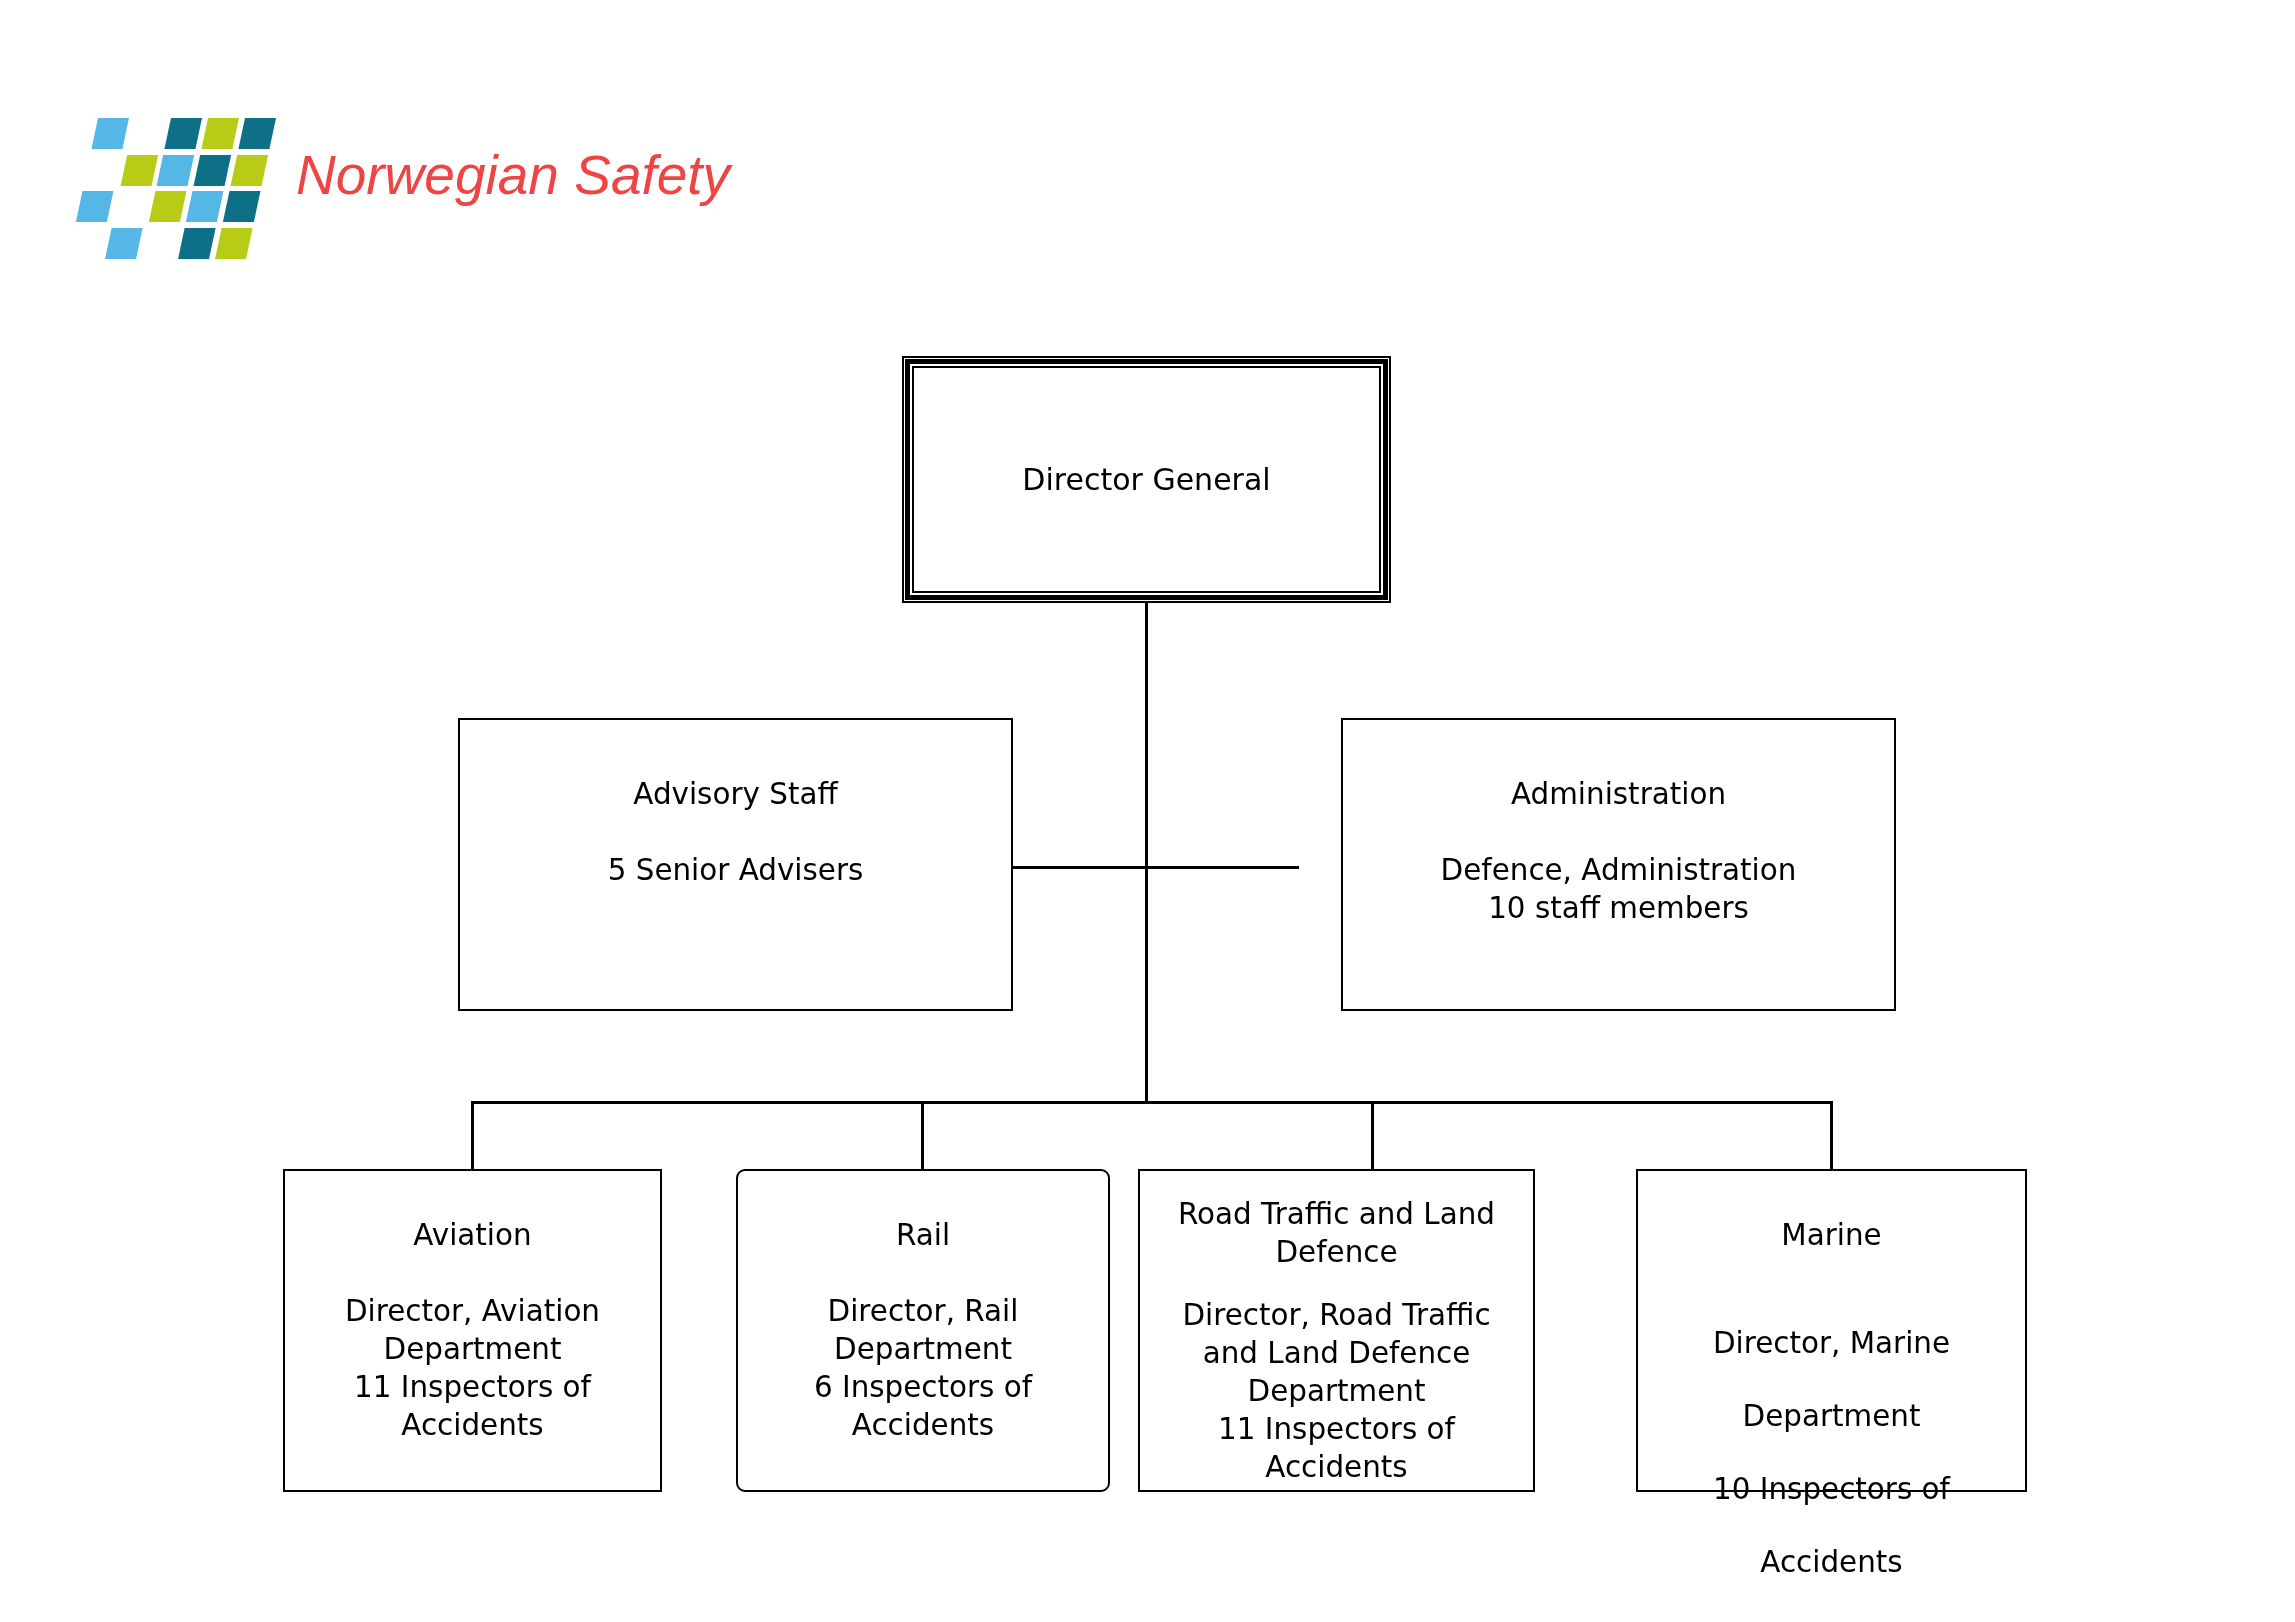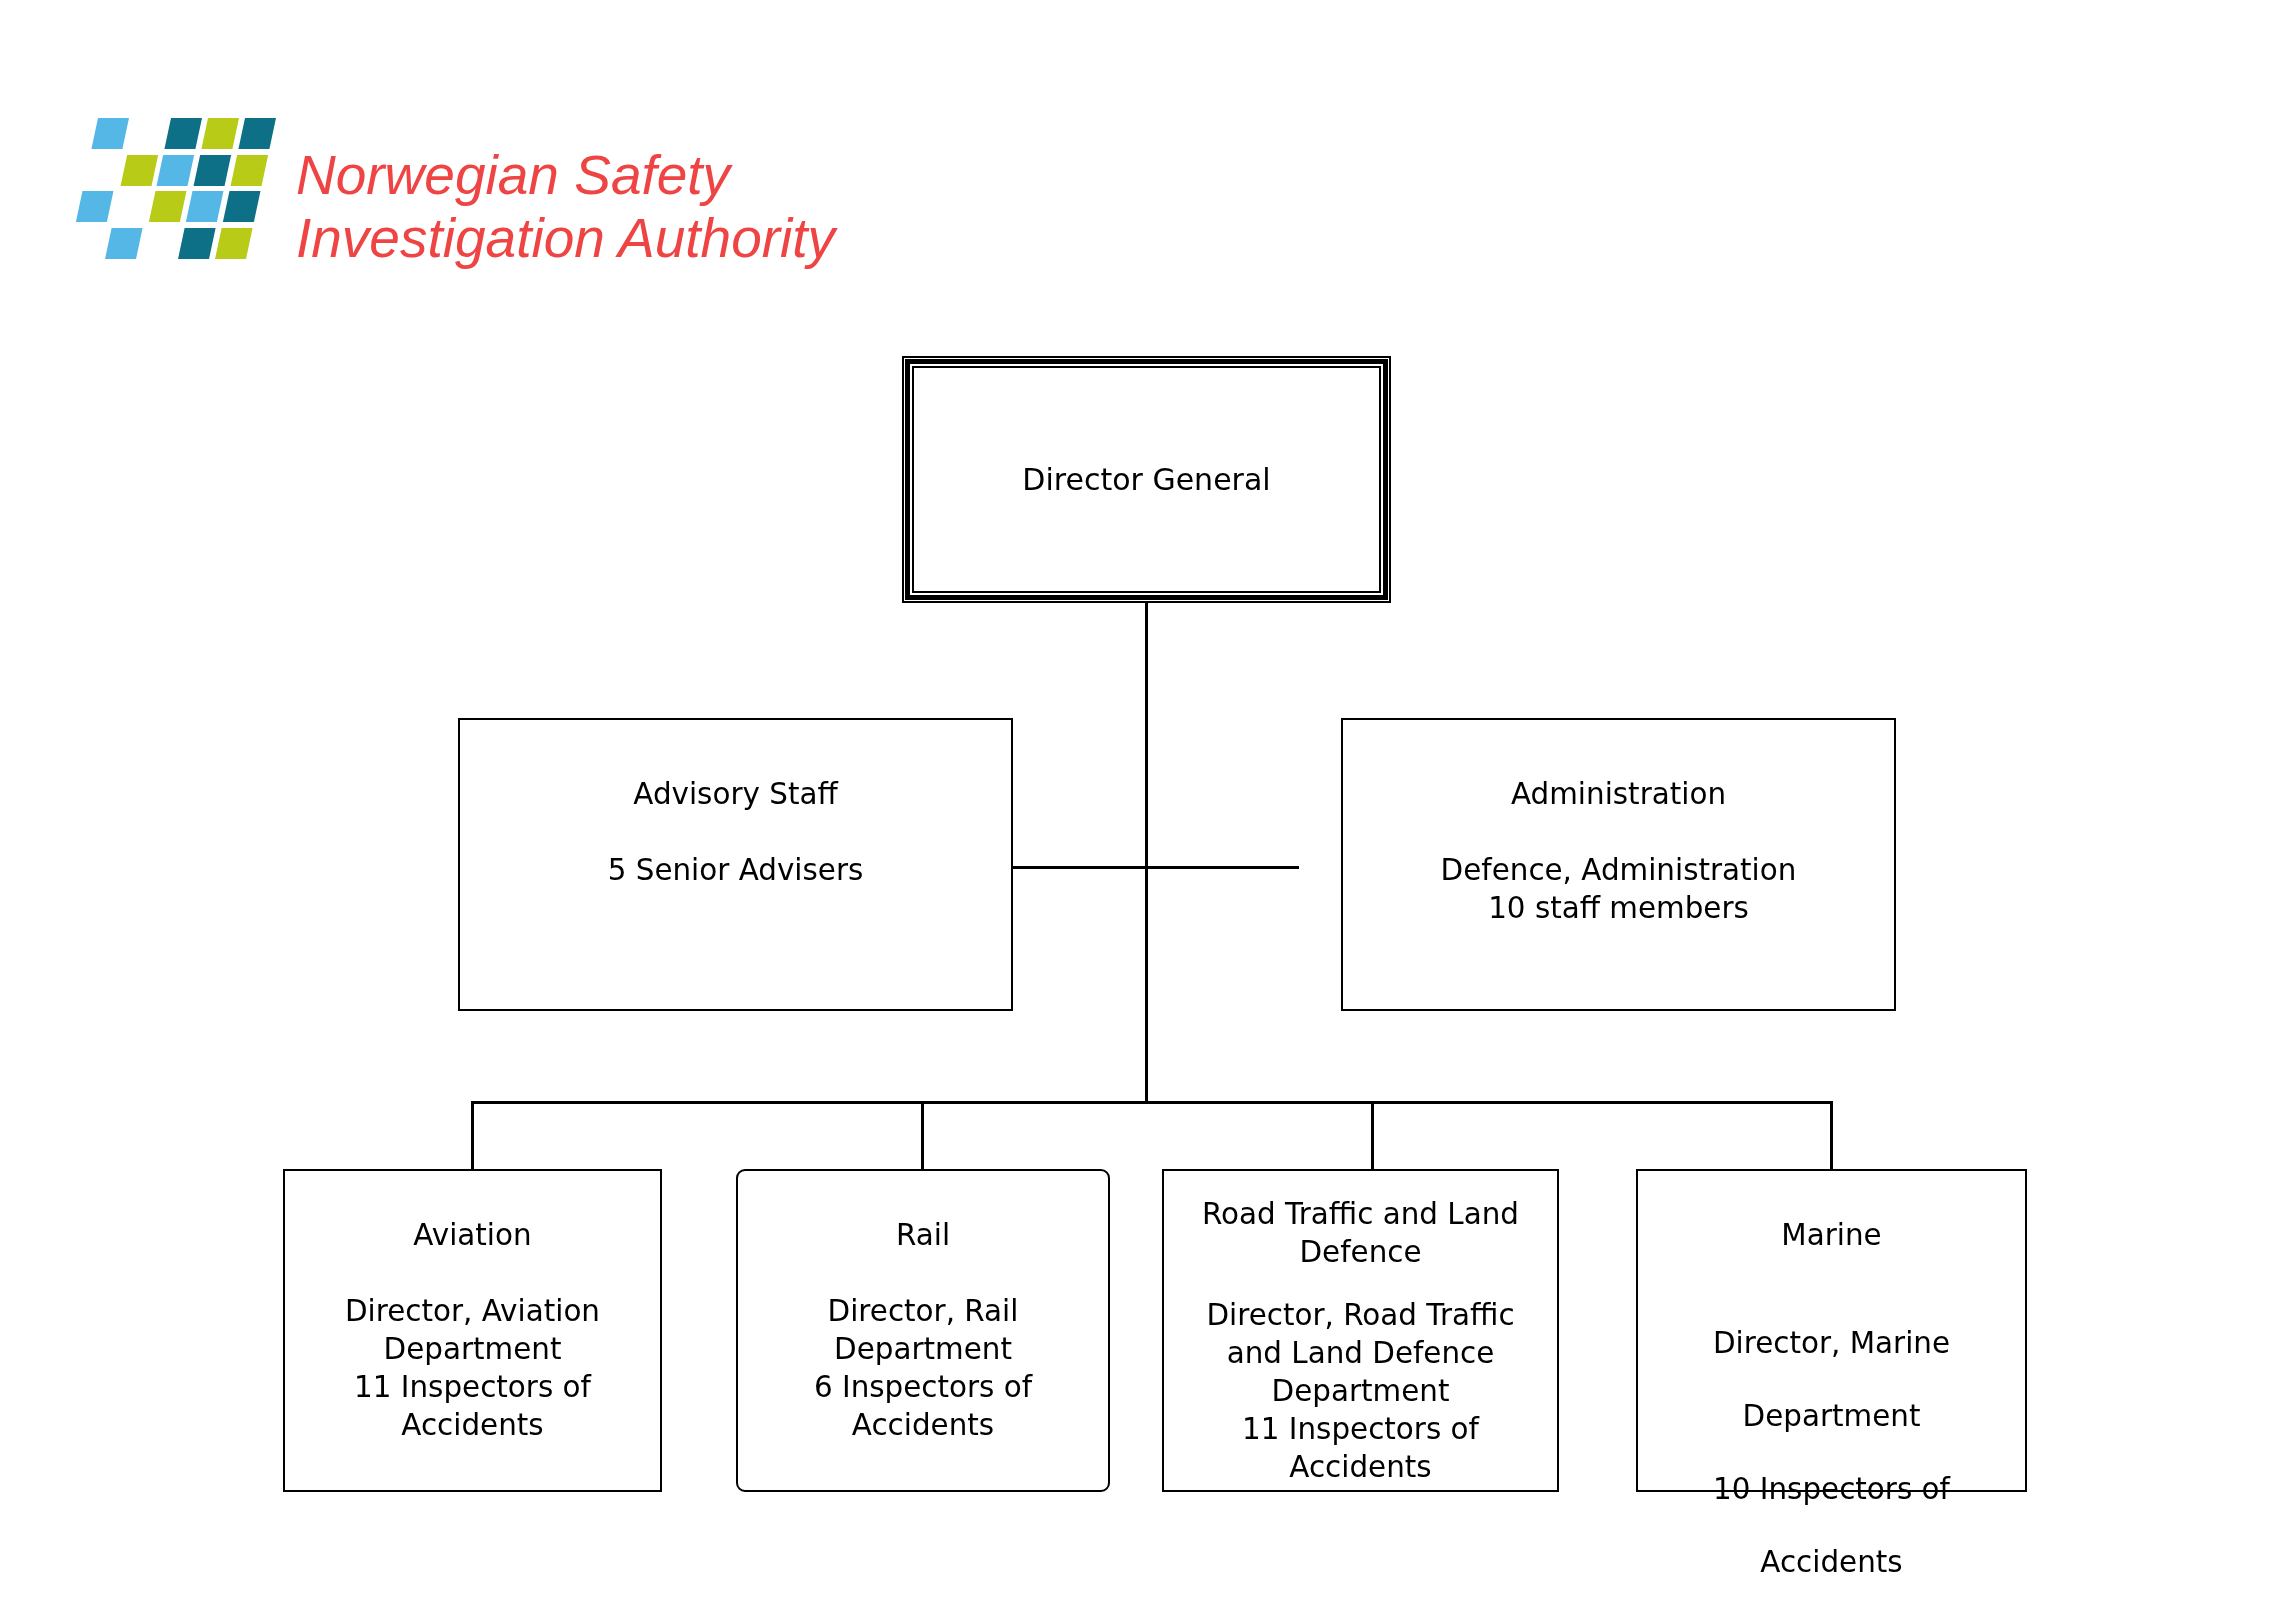--- a/index.html
+++ b/index.html
@@ -30,21 +30,21 @@
   
   .box.staff{top:718px;width:555px;height:293px;padding-top:55px;}
   .box.advisory{left:458px;}
   .box.administration{left:1341px;}
 
   
   .box.dept{top:1169px;height:323px;padding-top:45px;}
   .box.dept.two-line-title{padding-top:23.6px;}
   .box.aviation{left:283px;width:379px;}
   .box.rail{left:736px;width:374px;border-radius:9px;}
-  .box.road{left:1162px;width:397px;}
+  .box.road{left:1138px;width:397px;}
   .box.marine{left:1636px;width:391px;gap:35px;}
 
   
   .dg-outer{position:absolute;left:902px;top:344px;width:489px;height:247px;
             box-sizing:border-box;border:2px solid #000;background:#fff;margin-top:12px;}
   .dg-mid{position:absolute;top:1.3px;left:1.3px;right:1.3px;bottom:1.3px;border:5.2px solid #000;}
   .dg-inner{position:absolute;top:2px;left:2px;right:2px;bottom:2px;border:2px solid #000;
             display:flex;align-items:center;justify-content:center;
             font-size:30px;white-space:nowrap;}
 </style>
@@ -65,21 +65,20 @@
       <div class="cell" style="left: 0px; top: 73px; background: rgb(85, 183, 230);"></div>
       <div class="cell" style="left: 73px; top: 73px; background: rgb(184, 203, 23);"></div>
       <div class="cell" style="left: 110px; top: 73px; background: rgb(85, 183, 230);"></div>
       <div class="cell" style="left: 147px; top: 73px; background: rgb(14, 112, 134);"></div>
       <div class="cell" style="left: 37px; top: 110px; background: rgb(85, 183, 230);"></div>
       <div class="cell" style="left: 110px; top: 110px; background: rgb(14, 112, 134);"></div>
       <div class="cell" style="left: 147px; top: 110px; background: rgb(184, 203, 23);"></div>
     </div>
   <div class="logo-text" style="color: #ef4444;">
     <div>Norwegian Safety</div>
-    <div>Investigation Authority</div>
   </div>
 
   <div class="line v" style="left:1145px;top:591px;height:512px"></div>
   <div class="line h" style="left:1013px;top:866px;width:286px"></div>
   <div class="line h" style="left:471px;top:1101px;width:1362px"></div>
   <div class="line v" style="left:471px;top:1101px;height:68px"></div>
   <div class="line v" style="left:921px;top:1101px;height:68px"></div>
   <div class="line v" style="left:1371px;top:1101px;height:68px"></div>
   <div class="line v" style="left:1830px;top:1101px;height:68px"></div>
 

